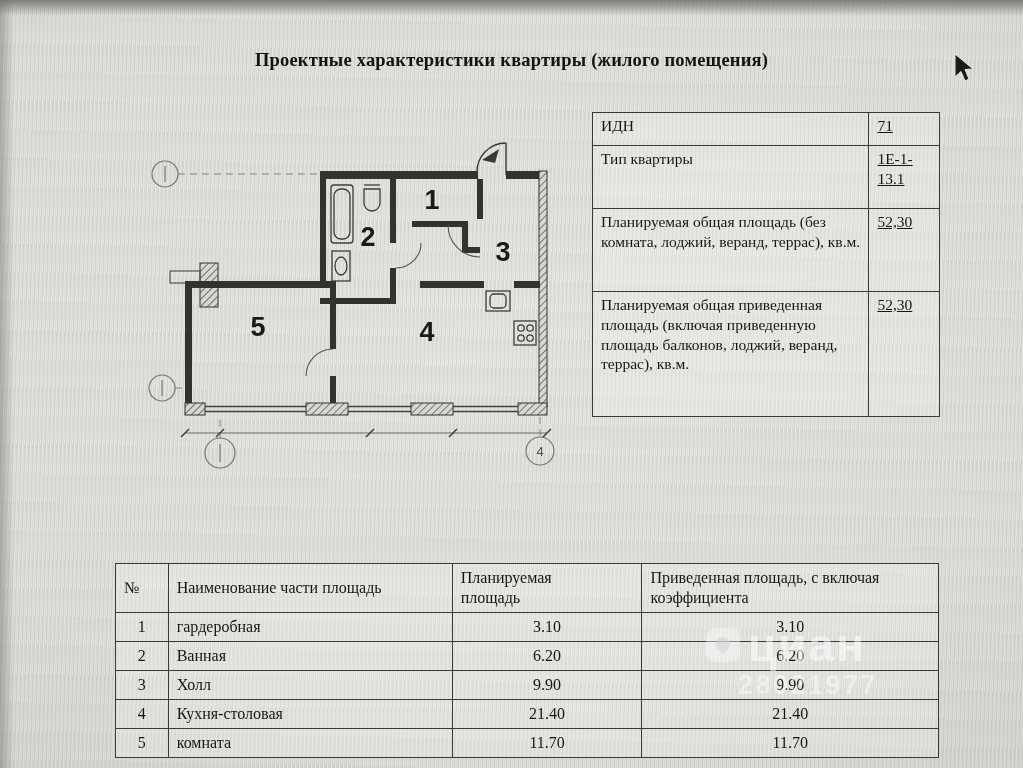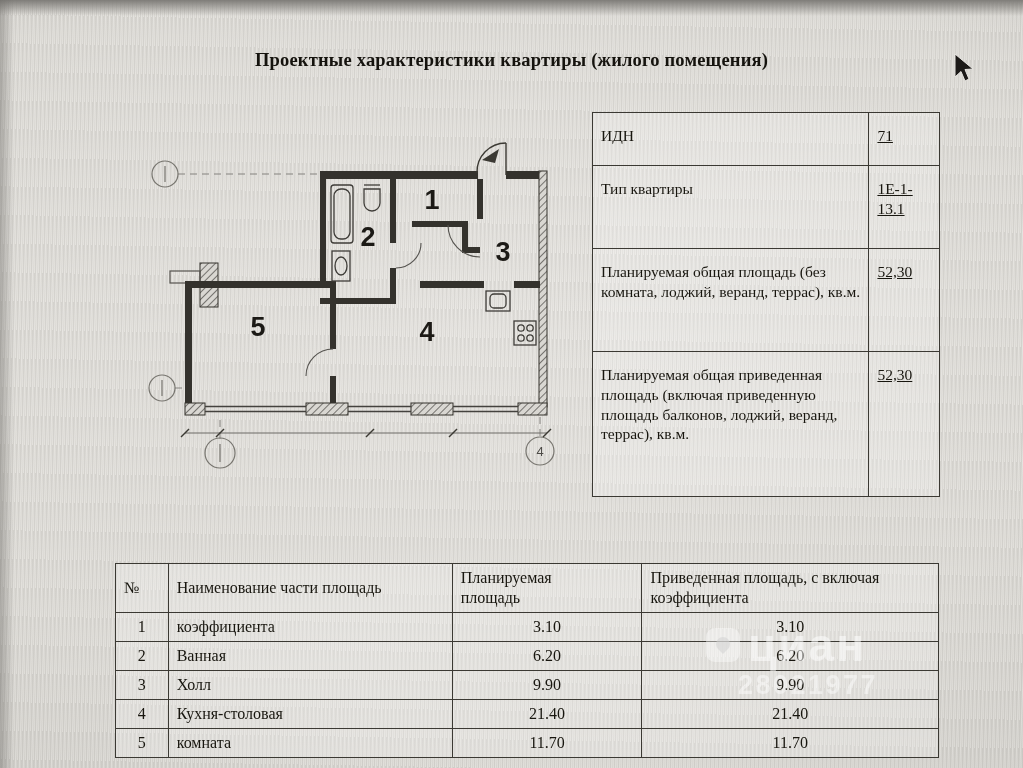--- a/index.html
+++ b/index.html
@@ -20,21 +20,21 @@
 
   .doc-title{
     position:absolute;left:0;top:9px;width:100%;text-align:center;
     font-weight:700;font-size:18.5px;color:#15130e;letter-spacing:.2px;margin-top:41px;
   }
 
   
   table{border-collapse:collapse;}
   .char-table{position:absolute;left:592px;top:112px;width:348px;
     font-size:15.5px;line-height:1.28;color:#18160f;}
-  .char-table td{border:1.6px solid #3b3933;padding:13px 8px;vertical-align:top;
+  .char-table td{border:1.6px solid #3b3933;padding:3px 8px;vertical-align:top;
     background:rgba(255,255,255,0.22);}
   .char-table td.lbl{width:282px;text-align:left;}
   .char-table td.val{width:56px;text-decoration:underline;}
   .h28{height:26px}.h58{height:56px}.h30{height:26px}.h80{height:76px}.h120{height:118px}.h46{height:42px}
 
   
   .rooms-table{position:absolute;left:115px;top:563px;width:824px;
     font-size:16px;line-height:1.25;color:#18160f;}
   .rooms-table td,.rooms-table th{border:1.6px solid #3b3933;padding:2px 8px;
     font-weight:400;background:rgba(255,255,255,0.22);}
@@ -227,21 +227,21 @@
 <table class="rooms-table">
   <tbody>
       <tr>
     <th class="col-num">№</th>
     <th class="col-name"><span class="wrap-narrow">Наименование части площадь</span></th>
     <th class="col-plan"><span class="wrap-plan">Планируемая площадь</span></th>
     <th class="col-red"><span class="wrap-red">Приведенная площадь, с включая коэффициента</span></th>
   </tr>
   <tr>
     <td class="col-num">1</td>
-    <td class="col-name">коэффициента</td>
+    <td class="col-name">гардеробная</td>
     <td class="col-plan">3.10</td>
     <td class="col-red">3.10</td>
   </tr>
   <tr>
     <td class="col-num">2</td>
     <td class="col-name">Ванная</td>
     <td class="col-plan">6.20</td>
     <td class="col-red">6.20</td>
   </tr>
   <tr>

